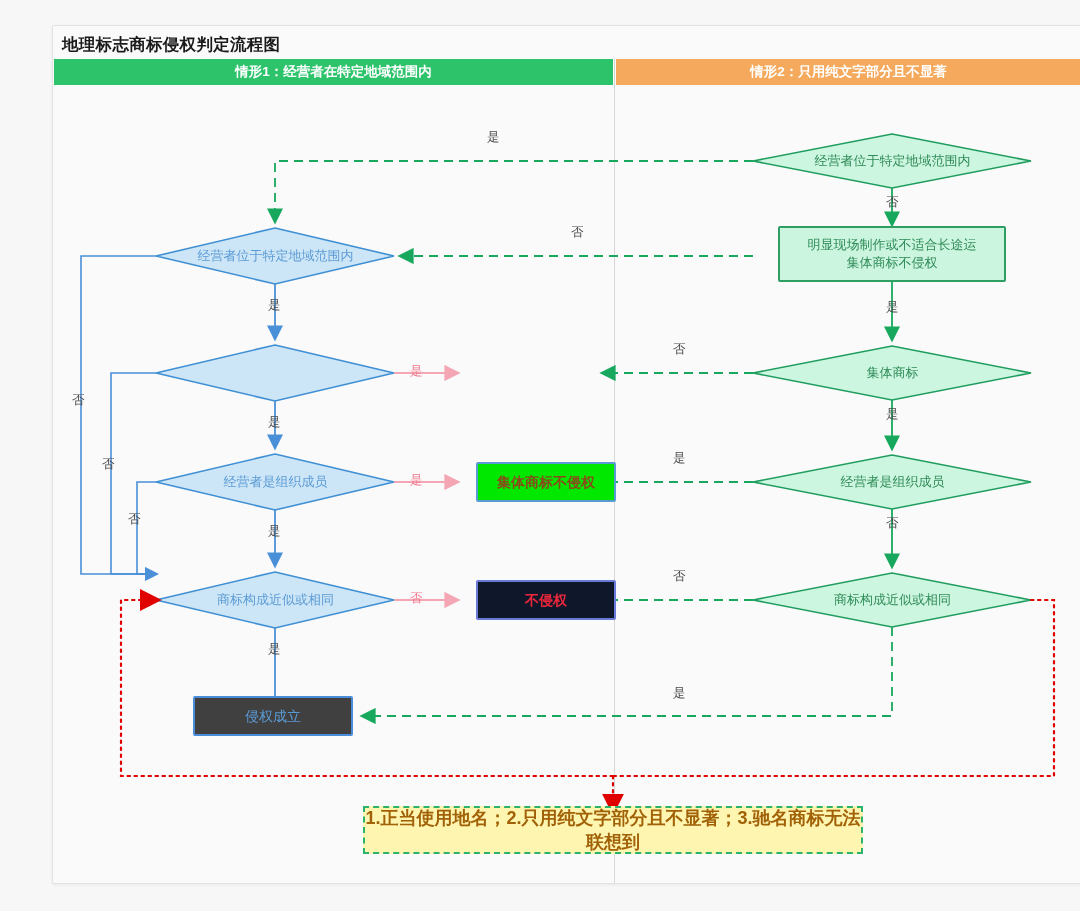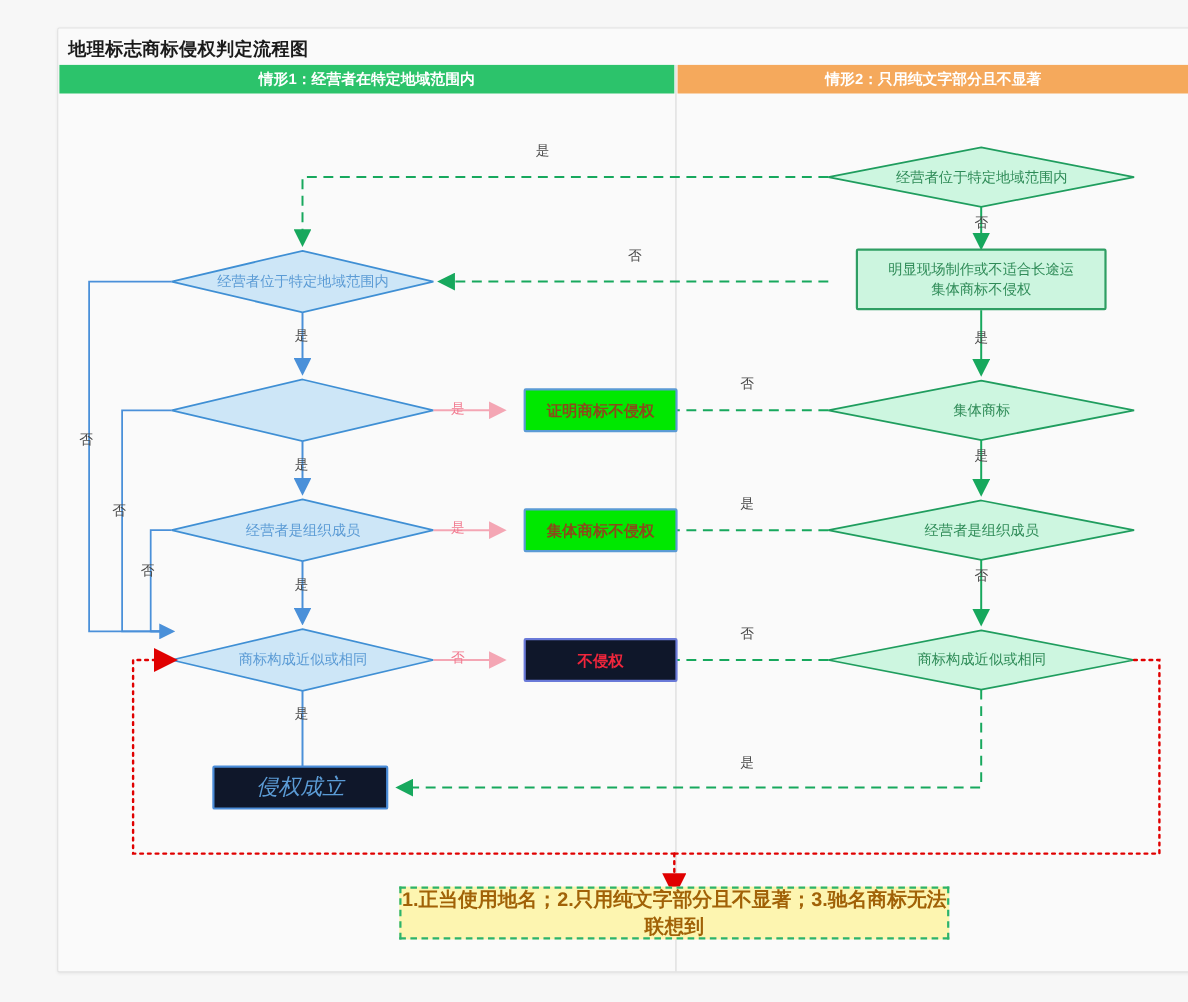--- a/index.html
+++ b/index.html
@@ -105,25 +105,24 @@
     font-size: 14px;
   }
   .box-purple-red {
     background: #0f172a;
     border-color: #6a7ad8;
     color: #f0263c;
     font-weight: bold;
     font-size: 14px;
   }
   .box-purple-blue {
-    background: #0f172a;
+    background: #404040;
     border-color: #4a8cd8;
     color: #5b9bd5;
-    font-size: 20px;
-    font-style: italic;
+    font-size: 14px;
   }
   .box-note {
     background: #fdf5b0;
     border: 2px dashed #2cb36b;
     color: #a16207;
     font-size: 18px;
     font-weight: bold;
   }
   .edge-label {
     position: absolute;
@@ -228,21 +227,20 @@
     <div class="diamond-label" style="left:737px; top:442px; width:205px; height:28px;">
         <span class="rect-green-dec">经营者是组织成员</span>
       </div>
     <div class="diamond-label" style="left:737px; top:560px; width:205px; height:28px;">
         <span class="rect-green-dec">商标构成近似或相同</span>
       </div>
 
     <div class="node box box-green-proc" style="left:725px; top:200px; width:228px; height:56px;">明显现场制作或不适合长途运
 集体商标不侵权</div>
 
-    <div class="node box box-bright-green" style="left:423px; top:327px; width:140px; height:40px;">证明商标不侵权</div>
     <div class="node box box-bright-green" style="left:423px; top:436px; width:140px; height:40px;">集体商标不侵权</div>
     <div class="node box box-purple-red" style="left:423px; top:554px; width:140px; height:40px;">不侵权</div>
     <div class="node box box-purple-blue" style="left:140px; top:670px; width:160px; height:40px;">侵权成立</div>
 
     <div class="node box-note" style="left:310px; top:780px; width:500px; height:48px;">1.正当使用地名；2.只用纯文字部分且不显著；3.驰名商标无法联想到</div>
 
     <div class="edge-label" style="left:434px; top:103px;">是</div>
     <div class="edge-label" style="left:833px; top:168px;">否</div>
     <div class="edge-label" style="left:833px; top:273px;">是</div>
     <div class="edge-label" style="left:518px; top:198px;">否</div>

